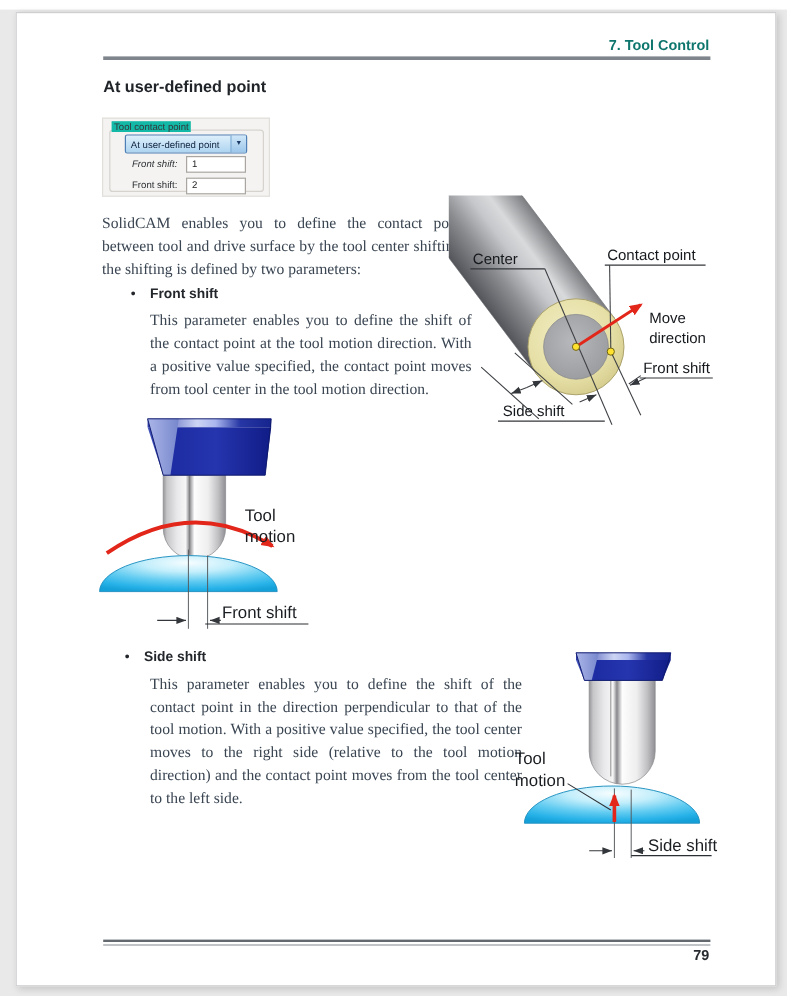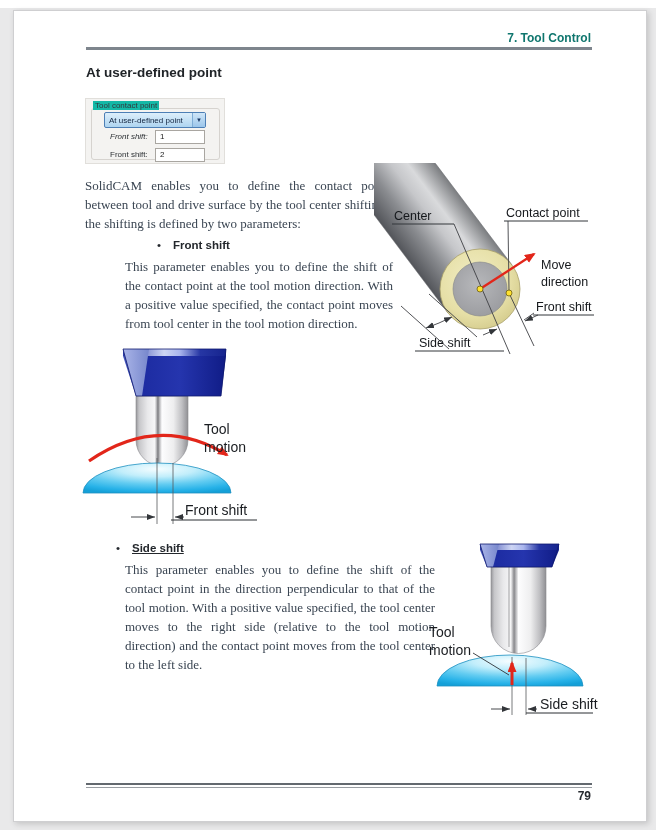--- a/index.html
+++ b/index.html
@@ -11,22 +11,22 @@
   .abs{position:absolute;}
   .header-title{top:20px;right:55px;font:bold 12px "Liberation Sans",sans-serif;color:#0f766e;}
   .header-rule{top:36px;left:72px;width:506px;height:3px;background:var(--rule-gray,#7e858d);}
   .h1{top:54px;left:72px;font:bold 13.5px "Liberation Sans",sans-serif;color:#202428;}
   .serif{font:13px/19px "Liberation Serif",serif;color:#3a4552;text-align:justify;}
   .intro{top:165px;left:71px;width:303px;}
   .para1{top:246px;left:111px;width:268px;}
   .para2{top:549px;left:111px;width:310px;}
   .bullet-row{font:bold 11.5px/14px "Liberation Sans",sans-serif;color:#23272c;}
   .bullet-row .mark{display:inline-block;width:16px;font-weight:normal;color:#23272c;}
-  .b1{top:227px;left:95px;margin-left:48px;}
-  .b2{top:530px;left:102px;text-decoration:underline;}
+  .b1{top:227px;left:95px;}
+  .b2{top:530px;left:90px;}
   .footer-rule{top:772px;left:72px;width:506px;height:2px;
                border-top:2px solid #63696f;border-bottom:1px solid #989da2;}
   .footer-num{top:778px;right:55px;font:bold 12px "Liberation Sans",sans-serif;color:#272b30;text-align:right;}
 
   
   .dialog{top:87px;left:71px;width:138px;height:64px;background:#f4f3f1;border:1px solid #e1dfdb;}
   .groupbox{position:absolute;left:5px;top:9px;right:4px;bottom:3px;border:1px solid #d6d3cf;border-radius:3px;}
   .group-label{position:absolute;left:7px;top:2px;font-size:8px;color:#33373b;background:#14b8a6;padding:0 2px;white-space:nowrap;}
   .combo{position:absolute;left:18px;top:13px;width:100px;height:14px;border:1px solid var(--combo-blue-border,#4d7fb5);
          border-radius:2px;background:linear-gradient(#ddeffb,#aed4f0);font-size:8px;color:#10233f;}

